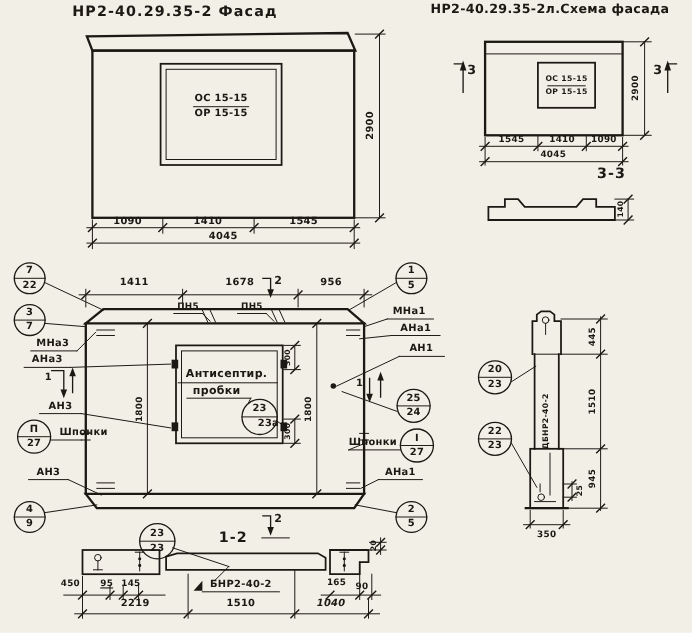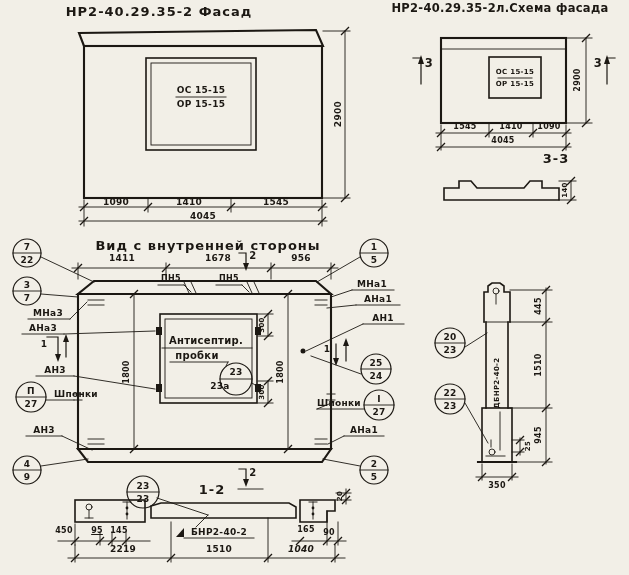--- a/index.html
+++ b/index.html
@@ -173,21 +173,20 @@
       <path class="tick" d="M542,294 L550,286 M542,326 L550,318 M542,412 L550,404 M542,466 L550,458"></path>
       <path class="ln thin" d="M482,464 V480 M512,464 V480 M476,477 H518"></path>
       <path class="tick" d="M478,481 L486,473 M508,481 L516,473"></path>
       <path class="ln thin" d="M512,440 H524 M512,452 H524 M520,438 V455"></path>
       <path class="tick" d="M516,444 L524,436 M516,456 L524,448"></path>
     </g>
   </svg>
 
   <div class="lbl t13" style="left:159px;top:11px;text-align:center;">НР2-40.29.35-2 Фасад</div>
   <div class="lbl t11" style="left:500px;top:9px;">НР2-40.29.35-2л.Схема фасада</div>
-  <div class="lbl t13" style="left:208px;top:245px;">Вид с внутренней стороны</div>
   <div class="lbl t13" style="left:512px;top:158px;margin-left:44px;">3-3</div>
   <div class="lbl t13" style="left:212px;top:489px;">1-2</div>
 
   <div class="lbl t9" style="left:201px;top:90px;">ОС 15-15</div>
   <div class="lbl t9" style="left:201px;top:104px;">ОР 15-15</div>
 
   <div class="lbl t9" style="left:116px;top:202px;">1090</div>
   <div class="lbl t9" style="left:189px;top:202px;">1410</div>
   <div class="lbl t9" style="left:276px;top:202px;">1545</div>
   <div class="lbl t9" style="left:203px;top:216px;">4045</div>
@@ -241,21 +240,21 @@
   <div class="lbl t9" style="left:27px;top:477px;">9</div>
   <div class="lbl t9" style="left:374px;top:247px;">1</div>
   <div class="lbl t9" style="left:374px;top:260px;">5</div>
   <div class="lbl t9" style="left:376px;top:363px;">25</div>
   <div class="lbl t9" style="left:376px;top:376px;">24</div>
   <div class="lbl t9" style="left:379px;top:399px;">I</div>
   <div class="lbl t9" style="left:379px;top:412px;">27</div>
   <div class="lbl t9" style="left:374px;top:464px;">2</div>
   <div class="lbl t9" style="left:374px;top:477px;">5</div>
   <div class="lbl t9" style="left:236px;top:372px;">23</div>
-  <div class="lbl t9" style="left:220px;top:386px;">23а</div>
+  <div class="lbl t9" style="left:244px;top:386px;">23а</div>
   <div class="lbl t9" style="left:143px;top:486px;">23</div>
   <div class="lbl t9" style="left:143px;top:499px;">23</div>
   <div class="lbl t9" style="left:450px;top:337px;">20</div>
   <div class="lbl t9" style="left:450px;top:350px;">23</div>
   <div class="lbl t9" style="left:450px;top:393px;">22</div>
   <div class="lbl t9" style="left:450px;top:406px;">23</div>
 
   <div class="lbl t8" style="left:64px;top:531px;">450</div>
   <div class="lbl t8" style="left:97px;top:531px;text-decoration:underline;">95</div>
   <div class="lbl t8" style="left:119px;top:531px;">145</div>

